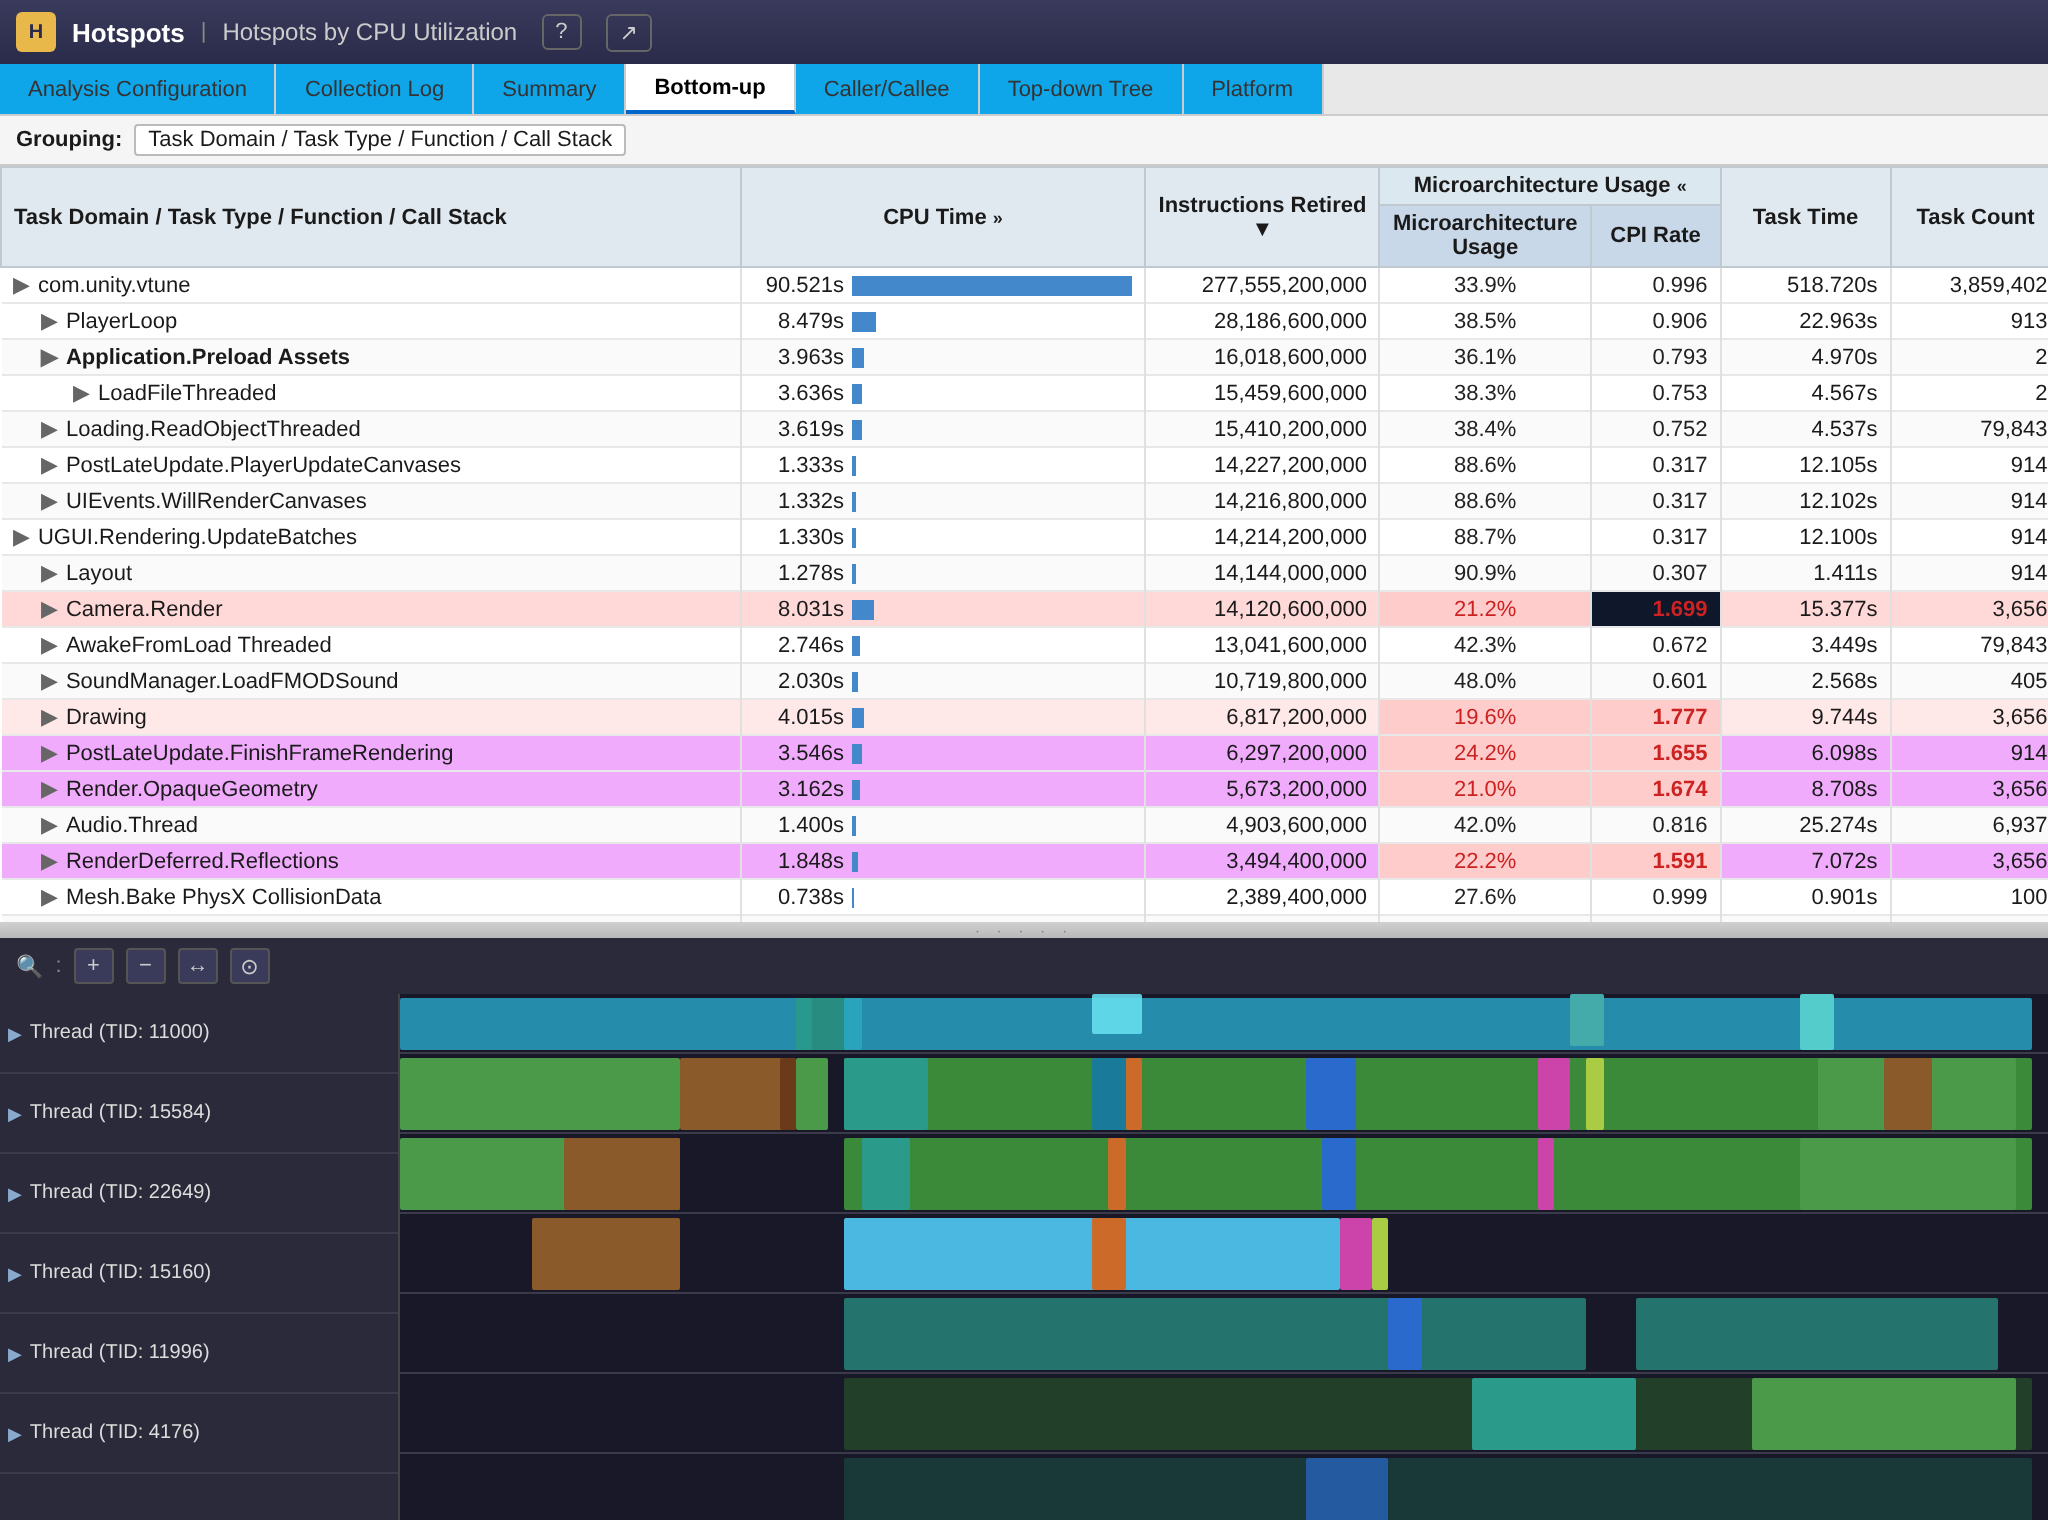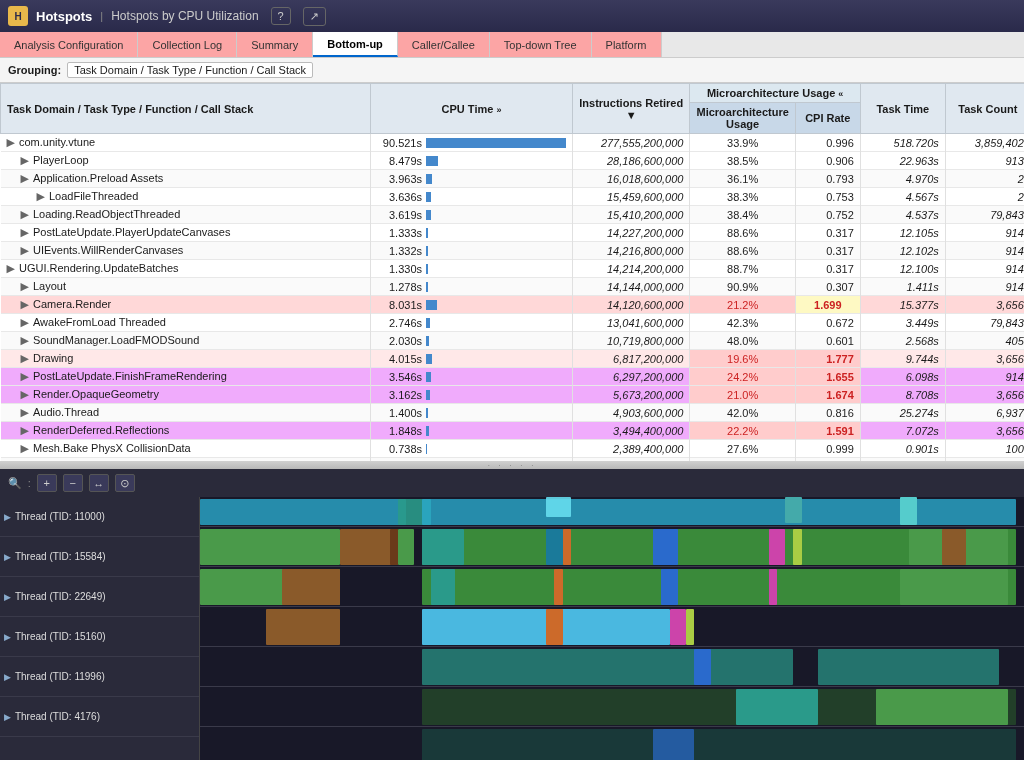--- a/index.html
+++ b/index.html
@@ -37,21 +37,21 @@
       align-items: stretch;
       height: 26px;
     }
     .tab {
       padding: 0 14px;
       display: flex; align-items: center;
       cursor: pointer;
       border-right: 1px solid #ccc;
       font-size: 11px;
       color: #333;
-      background: #fca5a5;
+      background: #0ea5e9;
     }
     .tab.active {
       background: #ffffff;
       color: #000;
       font-weight: bold;
       border-bottom: 2px solid #0066cc;
     }
 
     
     #grouping-bar {
@@ -93,21 +93,21 @@
     tbody tr.row-alt { background: #fafafa; }
     tbody tr.row-pink { background: #ffe8e8; }
     tbody tr.row-light-pink { background: #f0abfc; margin-top: 47px; }
     tbody tr.row-pink-med { background: #ffd8d8; }
 
     td { padding: 2px 6px; border-right: 1px solid #e0e0e0; }
     td.name-col {
       width: 370px; min-width: 370px;
       white-space: nowrap; overflow: hidden; text-overflow: ellipsis;
     }
-    td.num-col { text-align: right; width: 85px; min-width: 85px; font-style: italic; }
+    td.num-col { text-align: right; width: 85px; min-width: 85px; }
     td.pct-col { text-align: center; width: 80px; min-width: 80px; }
     td.cpi-col { text-align: right; width: 65px; min-width: 65px; }
     td.cpu-col { width: 120px; min-width: 120px; }
 
     .cpu-bar-container { display: flex; align-items: center; gap: 4px; }
     .cpu-time-text { width: 45px; text-align: right; }
     .cpu-bar { height: 10px; background: #4488cc; display: inline-block; }
 
     .expand-icon { color: #666; margin-right: 4px; cursor: pointer; }
 
@@ -288,21 +288,21 @@
               <div class="cpu-bar" style="width:12px"></div>
             </div>
           </td>
           <td class="num-col" style="width: 140px;">28,186,600,000</td>
           <td class="pct-col"><span class="pct-normal">38.5%</span></td>
           <td class="cpi-col"><span class="cpi-normal">0.906</span></td>
           <td class="num-col">22.963s</td>
           <td class="num-col">913</td>
         </tr>
         <tr class="row-alt">
-          <td class="name-col" style="padding-left: 20px;"><span class="expand-icon">▶</span><span>Application.Preload Assets</span></td>
+          <td class="name-col" style="padding-left: 20px; font-weight: bold;"><span class="expand-icon">▶</span><span>Application.Preload Assets</span></td>
           <td class="cpu-col">
             <div class="cpu-bar-container">
               <span class="cpu-time-text">3.963s</span>
               <div class="cpu-bar" style="width:6px"></div>
             </div>
           </td>
           <td class="num-col" style="width: 140px;">16,018,600,000</td>
           <td class="pct-col"><span class="pct-normal">36.1%</span></td>
           <td class="cpi-col"><span class="cpi-normal">0.793</span></td>
           <td class="num-col">4.970s</td>
@@ -395,21 +395,21 @@
         <tr class="row-pink-med">
           <td class="name-col" style="padding-left: 20px;"><span class="expand-icon">▶</span><span>Camera.Render</span></td>
           <td class="cpu-col">
             <div class="cpu-bar-container">
               <span class="cpu-time-text">8.031s</span>
               <div class="cpu-bar" style="width:11px"></div>
             </div>
           </td>
           <td class="num-col" style="width: 140px;">14,120,600,000</td>
           <td class="pct-col" style="background: rgb(255, 204, 204);"><span class="pct-pink">21.2%</span></td>
-          <td class="cpi-col" style="background: #fef9c3; text-align: center;"><span class="cpi-high">1.699</span></td>
+          <td class="cpi-col" style="background: #0f172a;"><span class="cpi-high">1.699</span></td>
           <td class="num-col">15.377s</td>
           <td class="num-col">3,656</td>
         </tr>
         <tr>
           <td class="name-col" style="padding-left: 20px;"><span class="expand-icon">▶</span><span>AwakeFromLoad Threaded</span></td>
           <td class="cpu-col">
             <div class="cpu-bar-container">
               <span class="cpu-time-text">2.746s</span>
               <div class="cpu-bar" style="width:4px"></div>
             </div>

